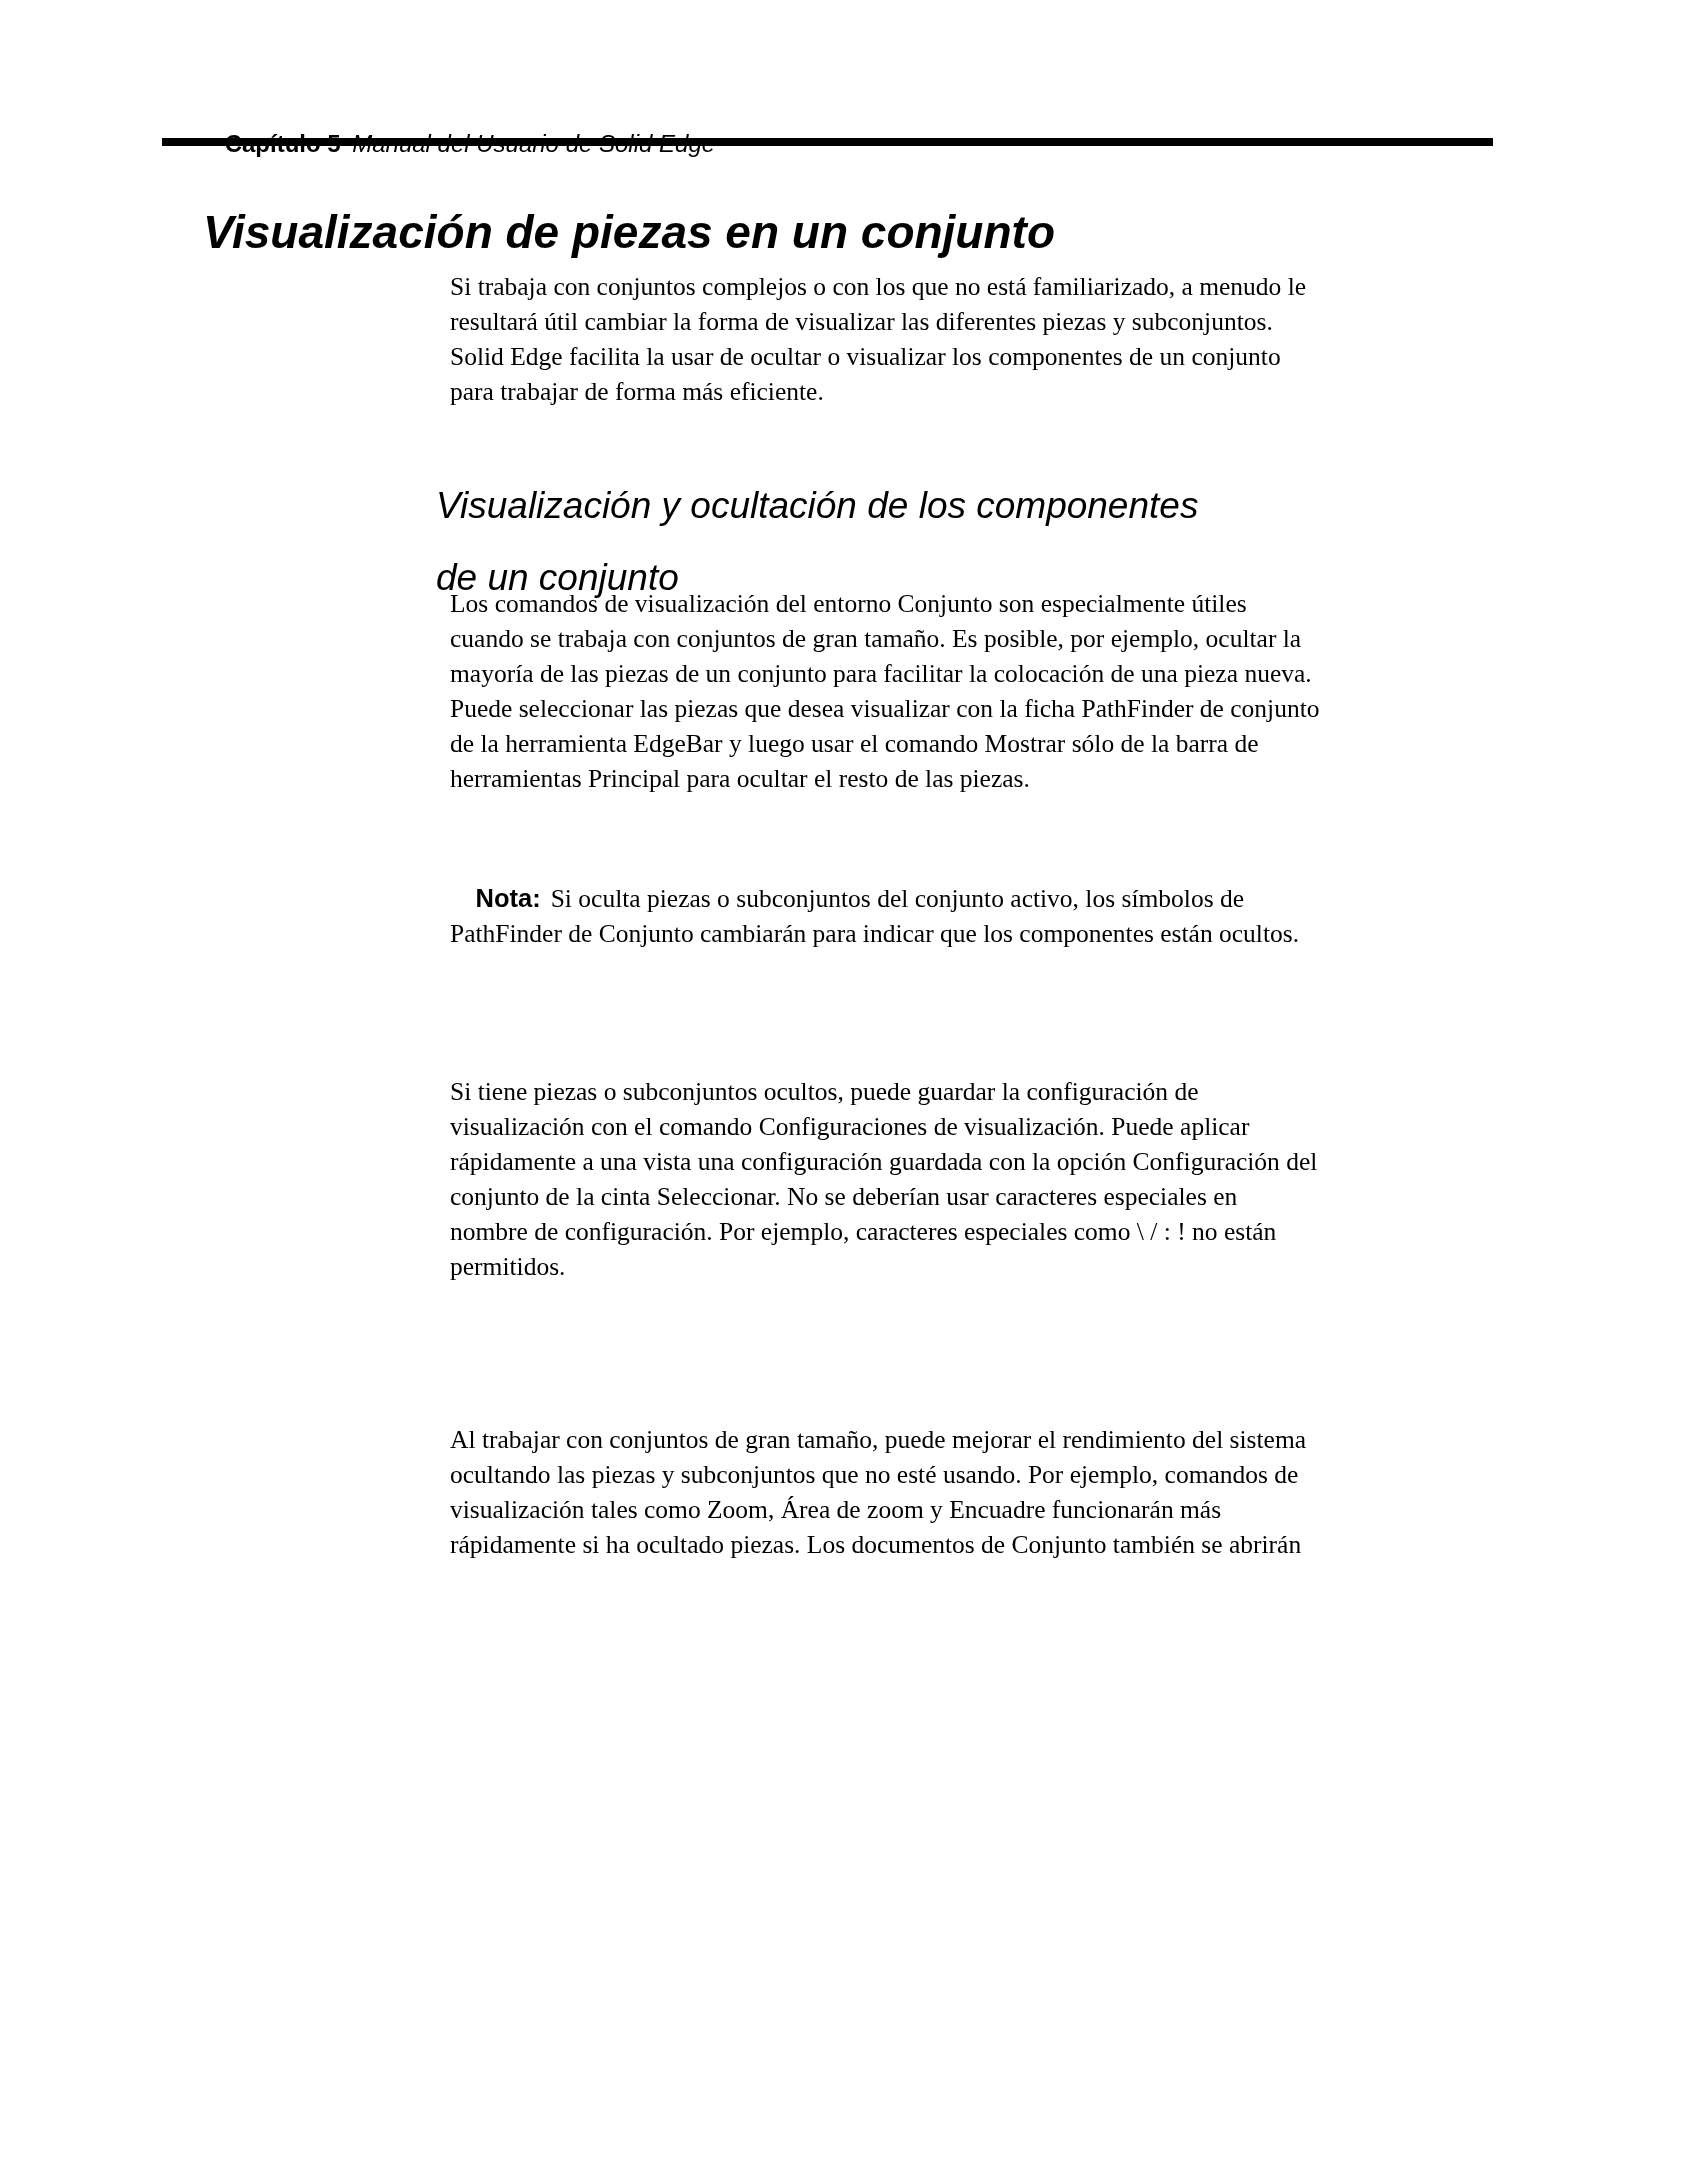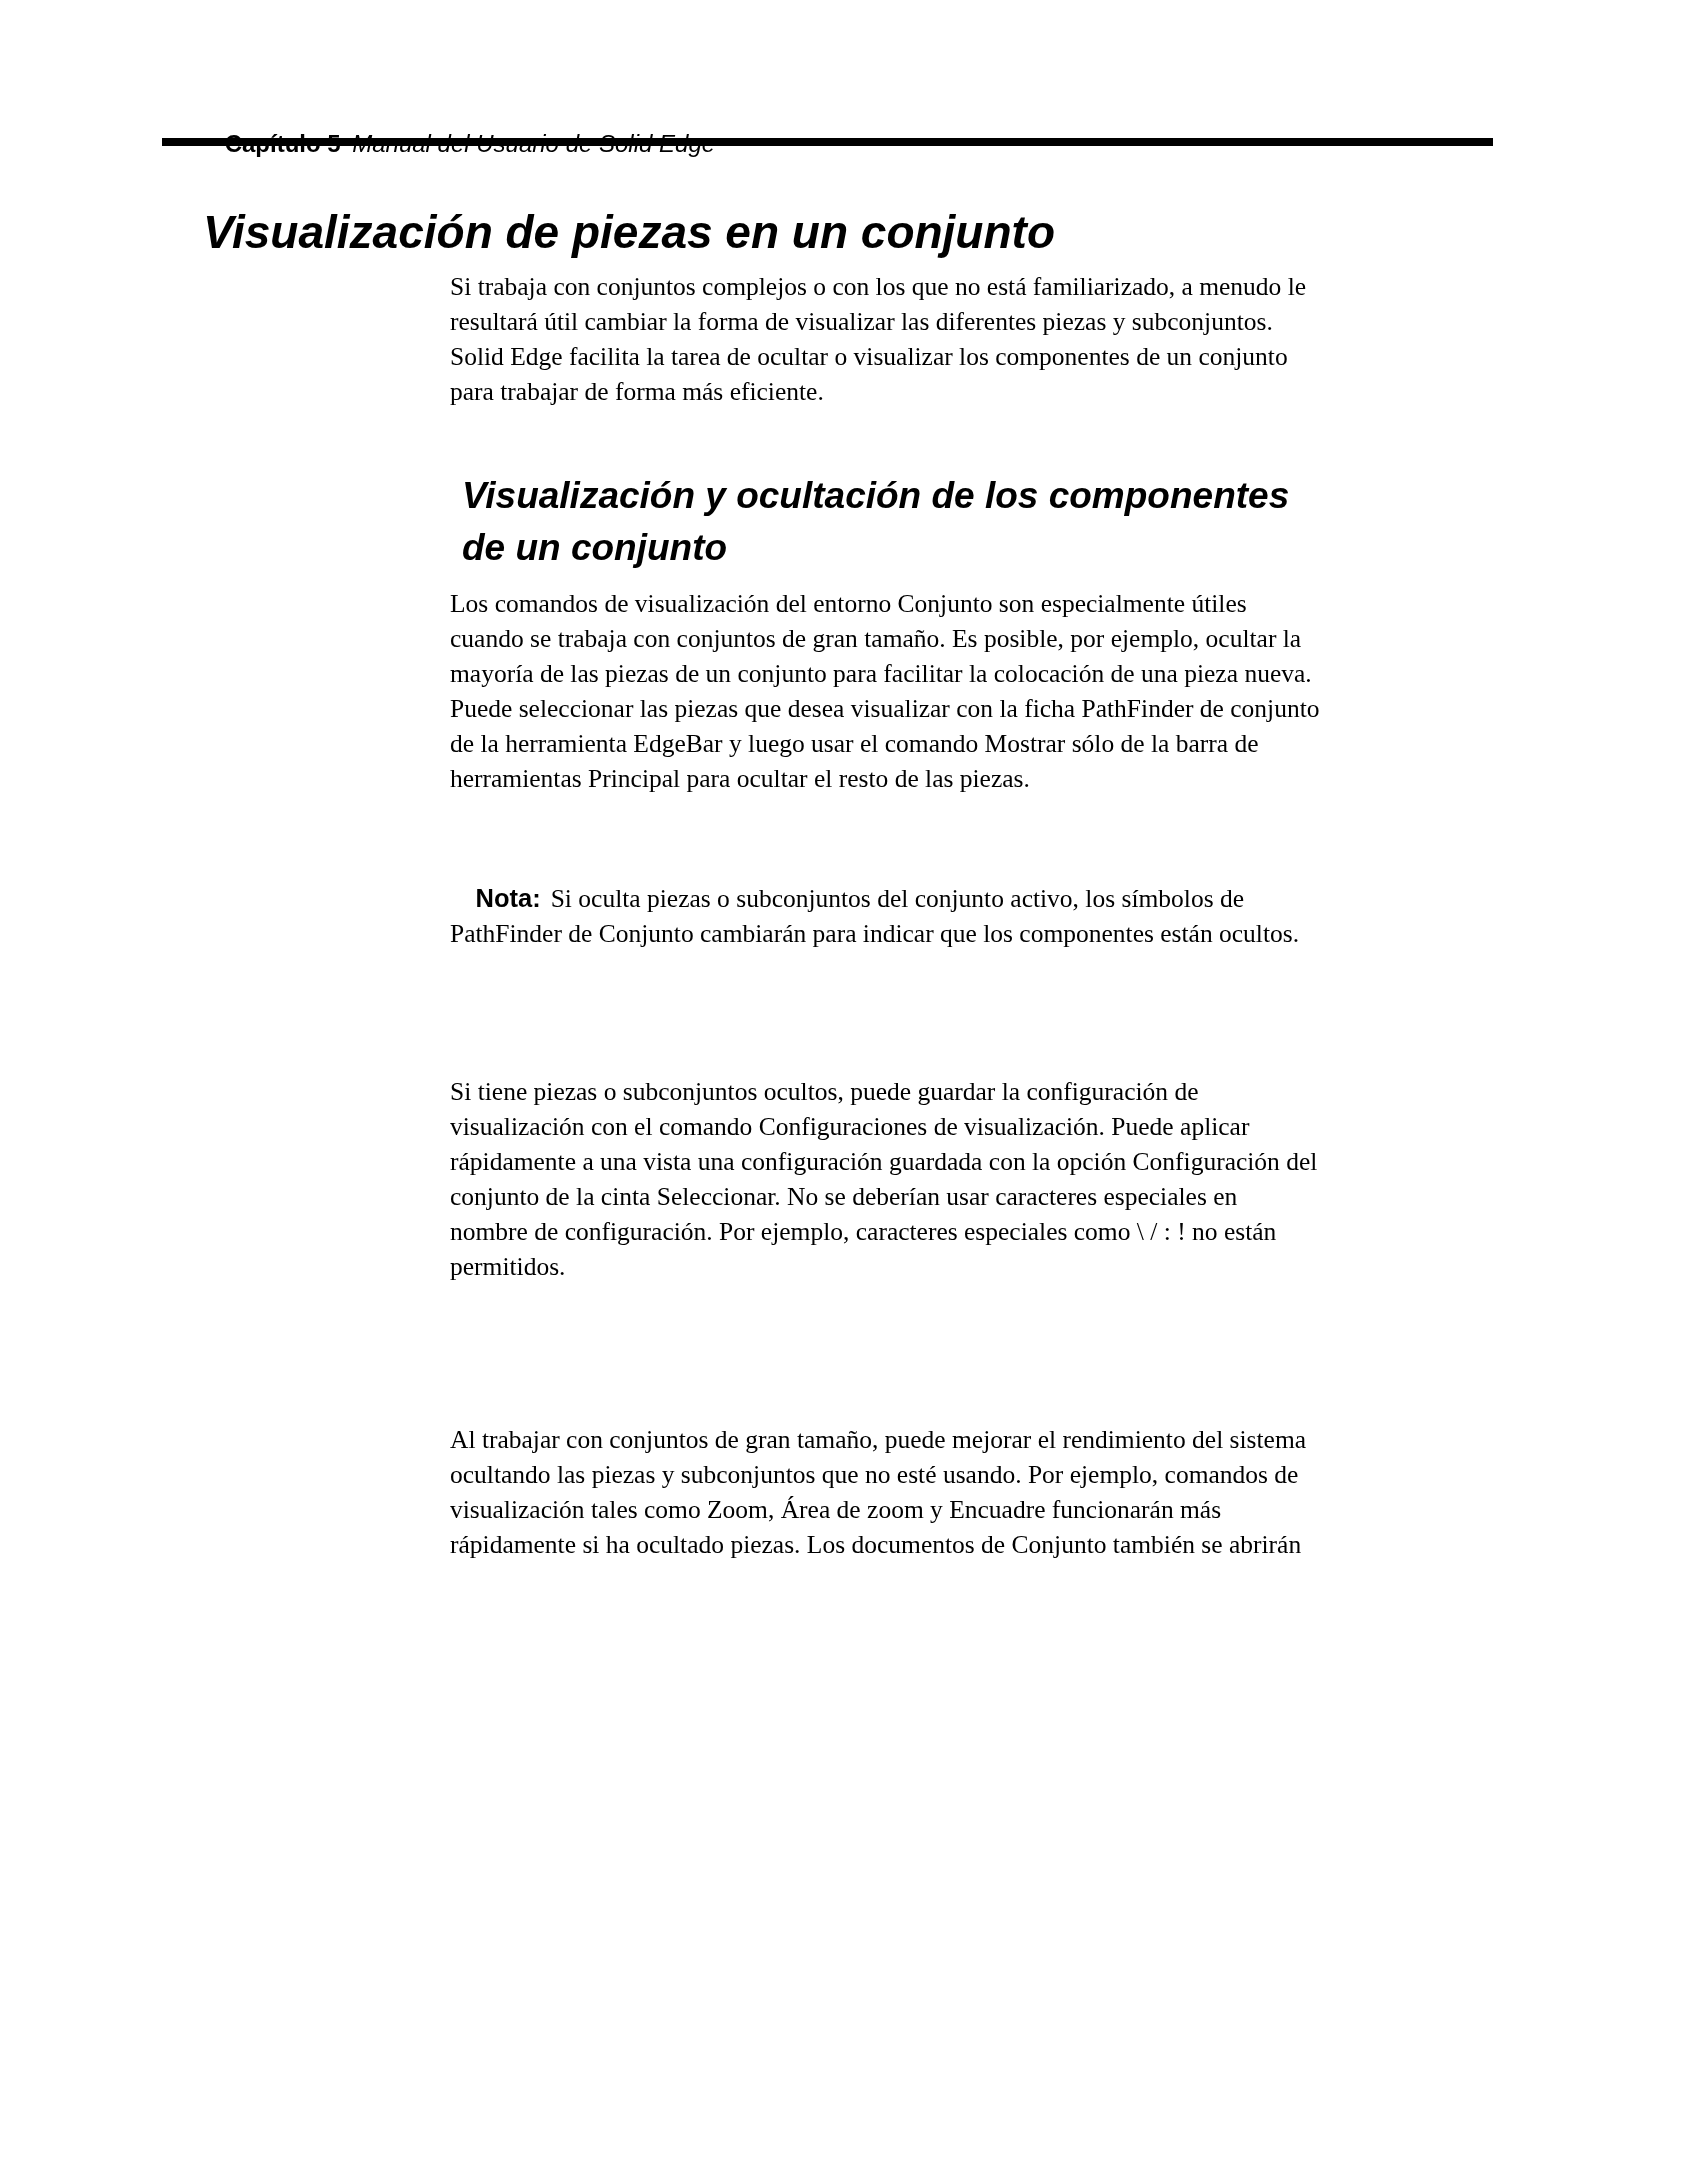--- a/index.html
+++ b/index.html
@@ -40,26 +40,26 @@
     font-family: "Liberation Sans", sans-serif;
     font-weight: bold;
     font-style: italic;
     font-size: 46px;
     line-height: 49px;
     white-space: pre;
   }
 
   
   .section-heading {
-    left: 462px;
+    left: 436px;
     font-family: "Liberation Sans", sans-serif;
-    font-weight: bold;
+    font-weight: normal;
     font-style: italic;
     font-size: 37px;
-    line-height: 52px;
+    line-height: 72px;
     white-space: pre;
   }
 
   
   .body-par {
     left: 450px;
     width: 1079px;
     font-family: "Liberation Serif", serif;
     font-size: 25.5px;
     line-height: 35px;
@@ -98,21 +98,21 @@
   <div id="running-header" class="abs">
     <span class="chapter">Capítulo 5</span><span class="book">Manual del Usuario de Solid Edge</span>
   </div>
 
   <div id="header-rule" class="abs"></div>
 
   <div id="page-title" class="abs">Visualización de piezas en un conjunto</div>
 
   <div class="abs body-par" style="top:269px">Si trabaja con conjuntos complejos o con los que no está familiarizado, a menudo le
 resultará útil cambiar la forma de visualizar las diferentes piezas y subconjuntos.
-Solid Edge facilita la tarea de ocultar o visualizar los componentes de un conjunto
+Solid Edge facilita la usar de ocultar o visualizar los componentes de un conjunto
 para trabajar de forma más eficiente.</div>
 
   <div class="abs section-heading" style="top:470px">Visualización y ocultación de los componentes
 de un conjunto</div>
 
   <div class="abs body-par" style="top:586px">Los comandos de visualización del entorno Conjunto son especialmente útiles
 cuando se trabaja con conjuntos de gran tamaño. Es posible, por ejemplo, ocultar la
 mayoría de las piezas de un conjunto para facilitar la colocación de una pieza nueva.
 Puede seleccionar las piezas que desea visualizar con la ficha PathFinder de conjunto
 de la herramienta EdgeBar y luego usar el comando Mostrar sólo de la barra de

